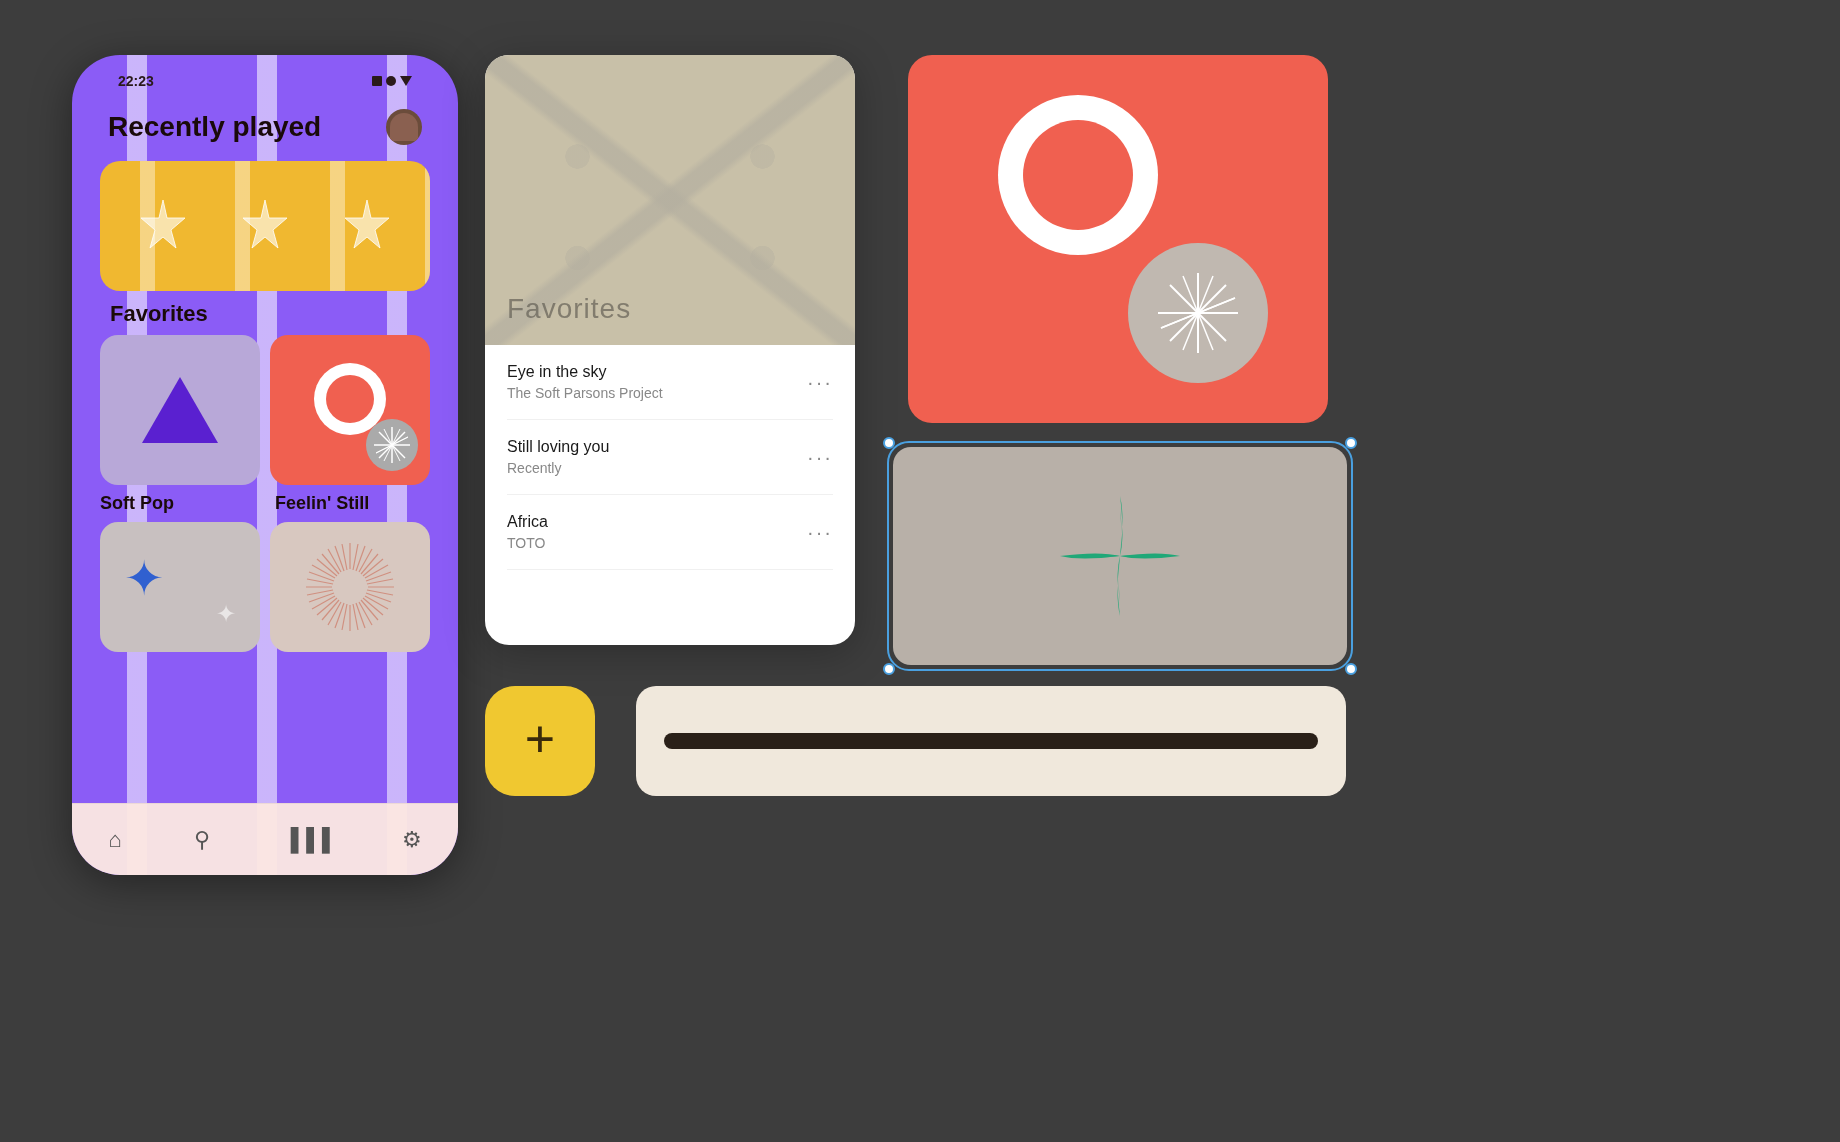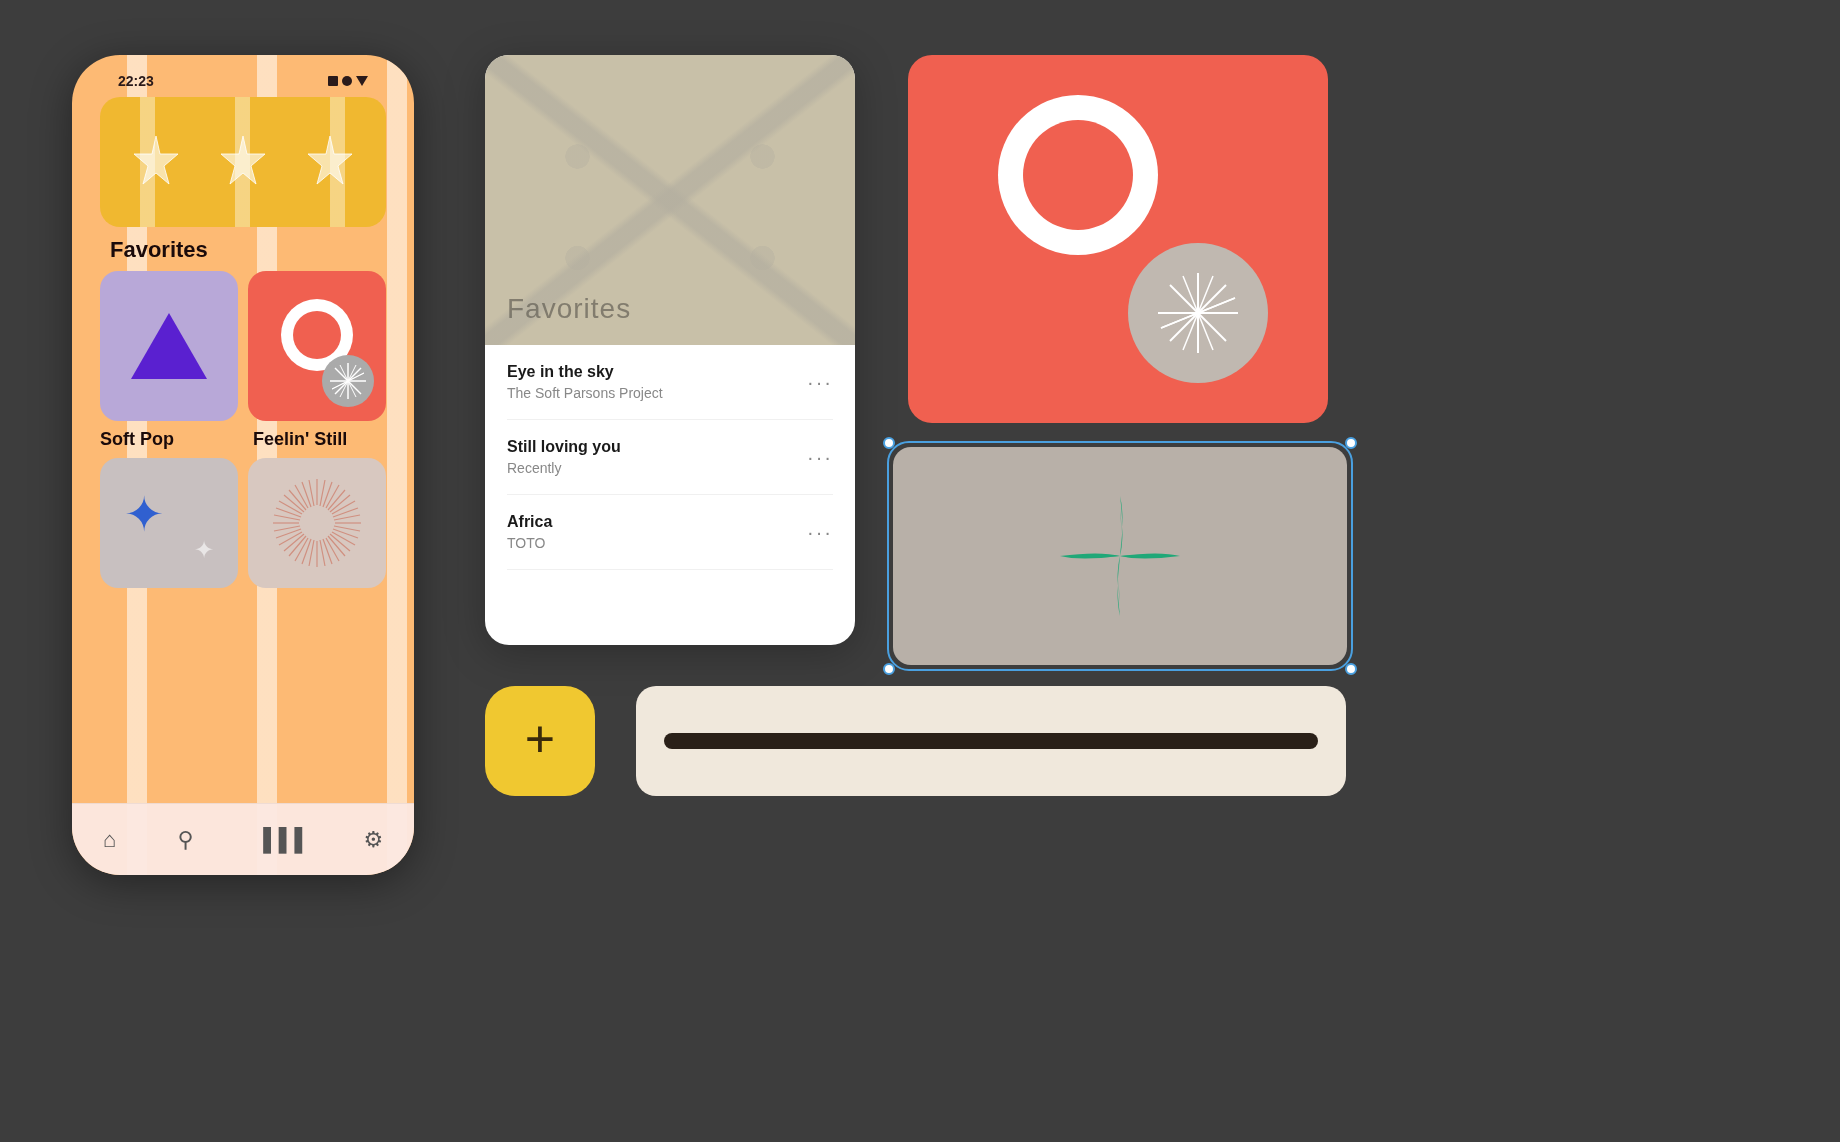--- a/index.html
+++ b/index.html
@@ -10,23 +10,23 @@
       overflow: hidden;
       font-family: -apple-system, BlinkMacSystemFont, 'Segoe UI', sans-serif;
       position: relative;
     }
 
     
     .phone {
       position: absolute;
       left: 72px;
       top: 55px;
-      width: 342px;
+      width: 386px;
       height: 820px;
-      background: #fdba74;
+      background: #8b5cf6;
       border-radius: 48px;
       overflow: hidden;
       box-shadow: 0 8px 40px rgba(0,0,0,0.4);
     }
 
     
     .phone::before {
       content: '';
       position: absolute;
       inset: 0;
@@ -409,21 +409,21 @@
       display: flex;
       justify-content: space-between;
       align-items: center;
       padding: 18px 0;
       border-bottom: 1px solid #f0f0f0;
     }
 
     .song-info {}
     .song-title {
       font-size: 16px;
-      font-weight: 700;
+      font-weight: 400;
       color: #1a1a1a;
       margin-bottom: 4px;
     }
     .song-artist {
       font-size: 14px;
       color: #888;
     }
 
     .song-dots {
       font-size: 20px;
@@ -572,20 +572,26 @@
   <div class="phone-inner">
     <div class="phone-status-bar">
       <span class="phone-time">22:23</span>
       <div class="phone-icons">
         <div class="phone-icon-sq"></div>
         <div class="phone-icon-dot"></div>
         <div class="phone-icon-triangle"></div>
       </div>
     </div>
 
+    <div class="phone-header">
+      <span class="phone-title">Recently played</span>
+      <div class="phone-avatar">
+        <div class="phone-avatar-inner"></div>
+      </div>
+    </div>
 
     <div class="favorites-card">
       <div class="favorites-pattern"></div>
       <div class="fav-star">
         <svg class="star-shape" viewBox="0 0 52 52">
           <path d="M26 2 L30 20 L48 20 L34 32 L39 50 L26 39 L13 50 L18 32 L4 20 L22 20 Z" fill="rgba(255,255,255,0.6)" stroke="rgba(255,255,255,0.8)" stroke-width="1"></path>
         </svg>
       </div>
       <div class="fav-star">
         <svg class="star-shape" viewBox="0 0 52 52">

